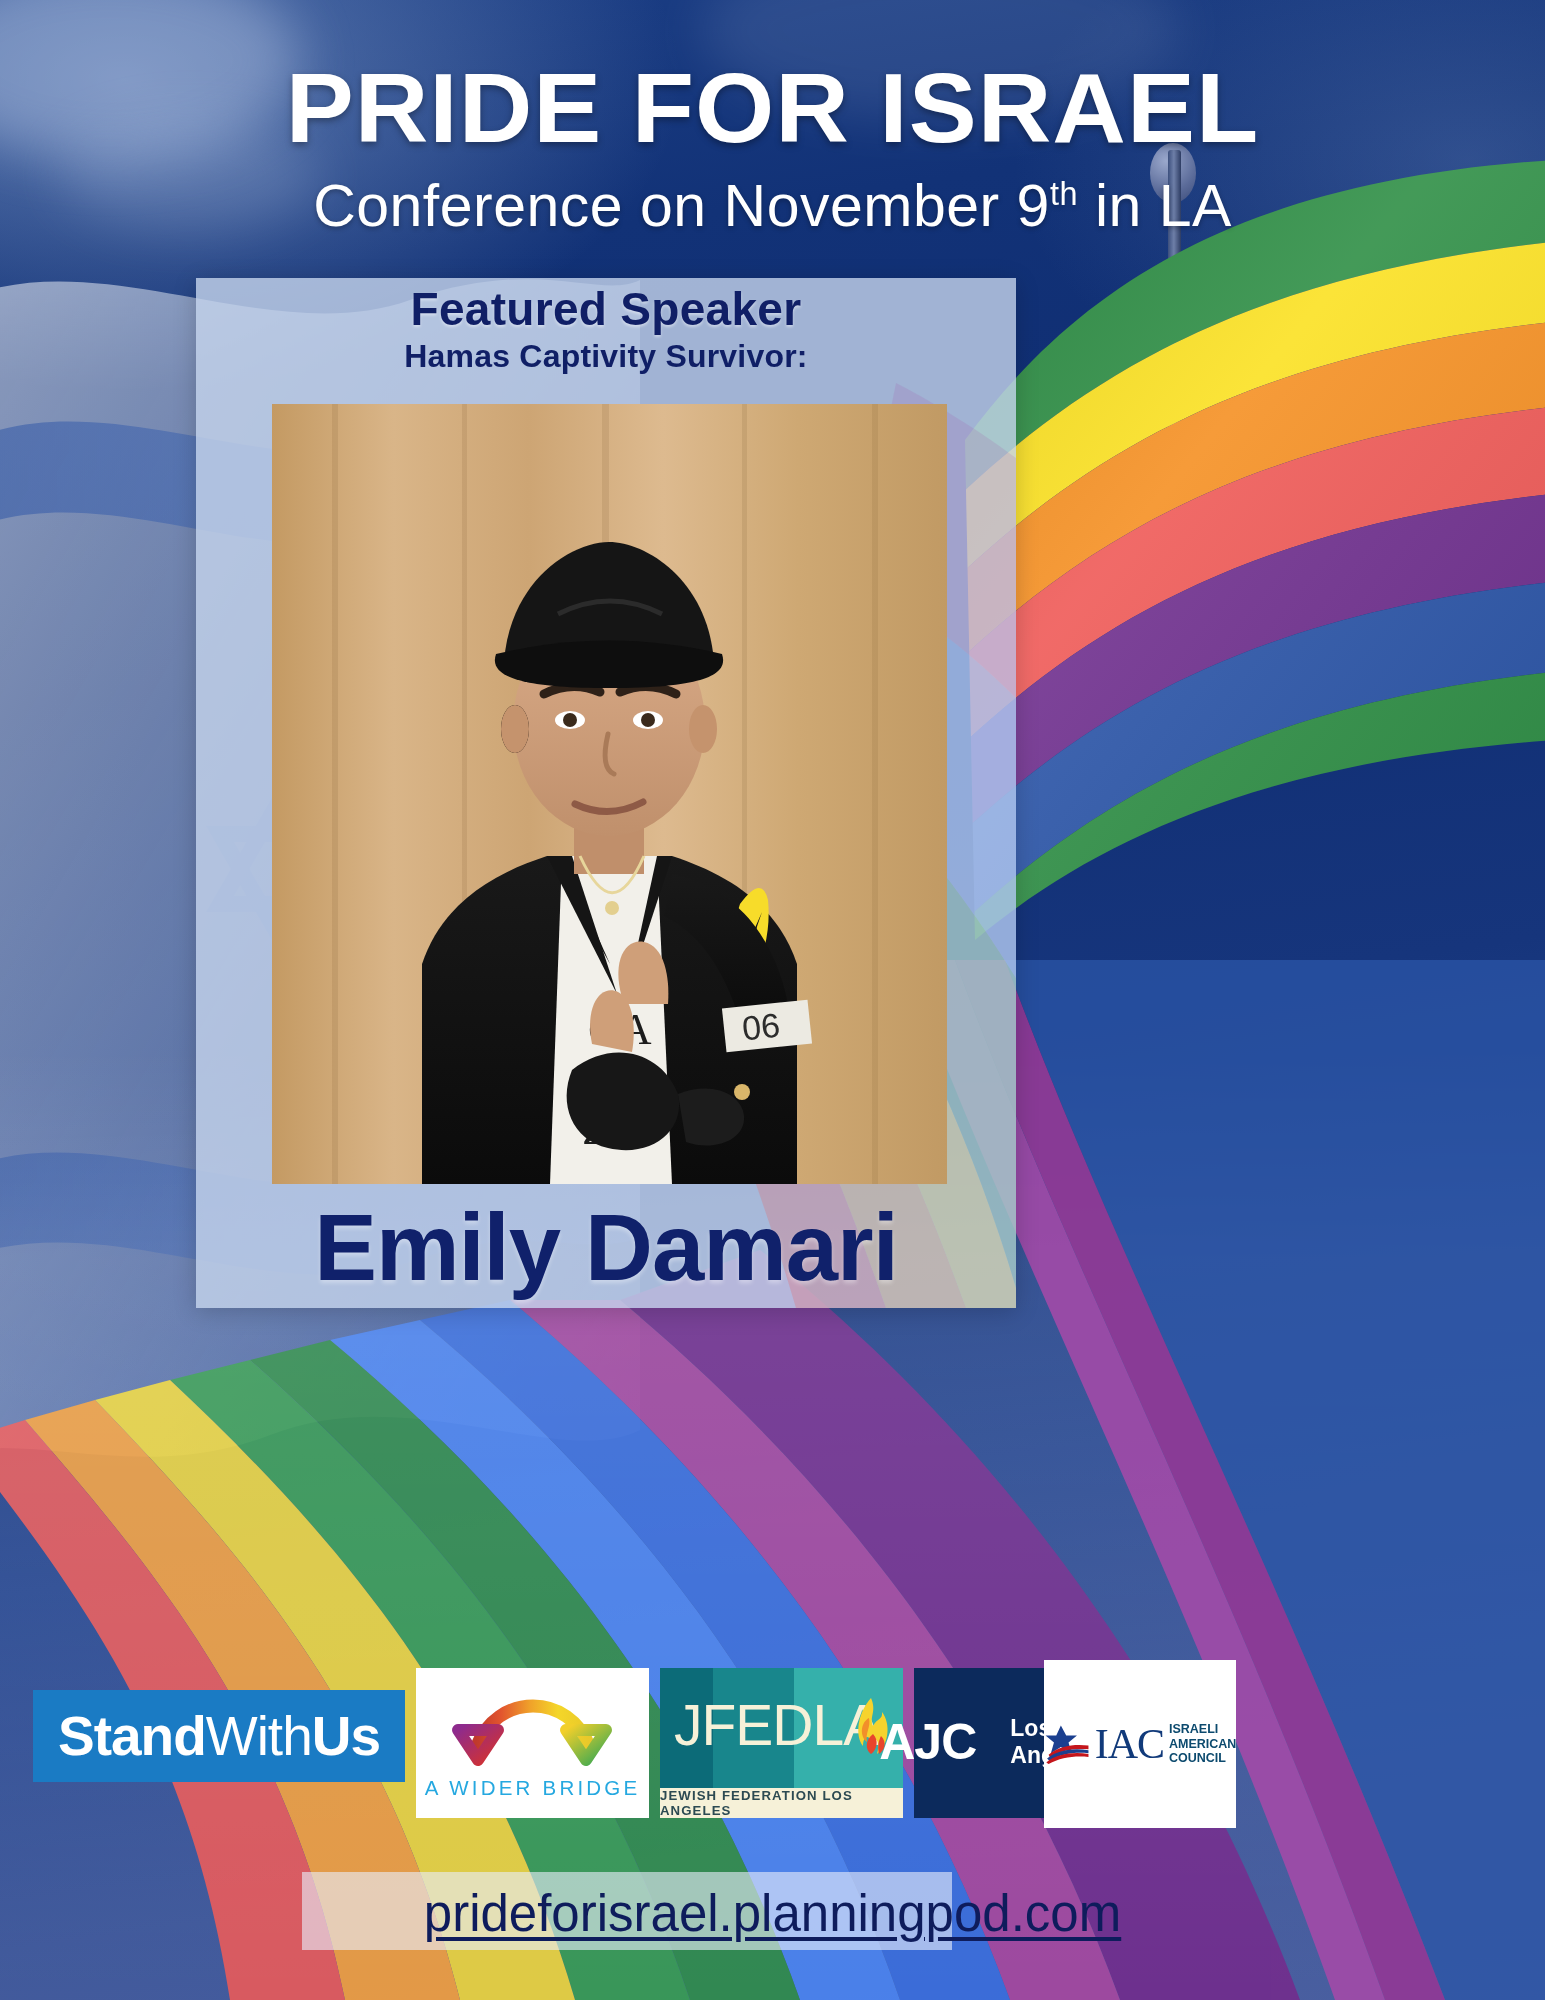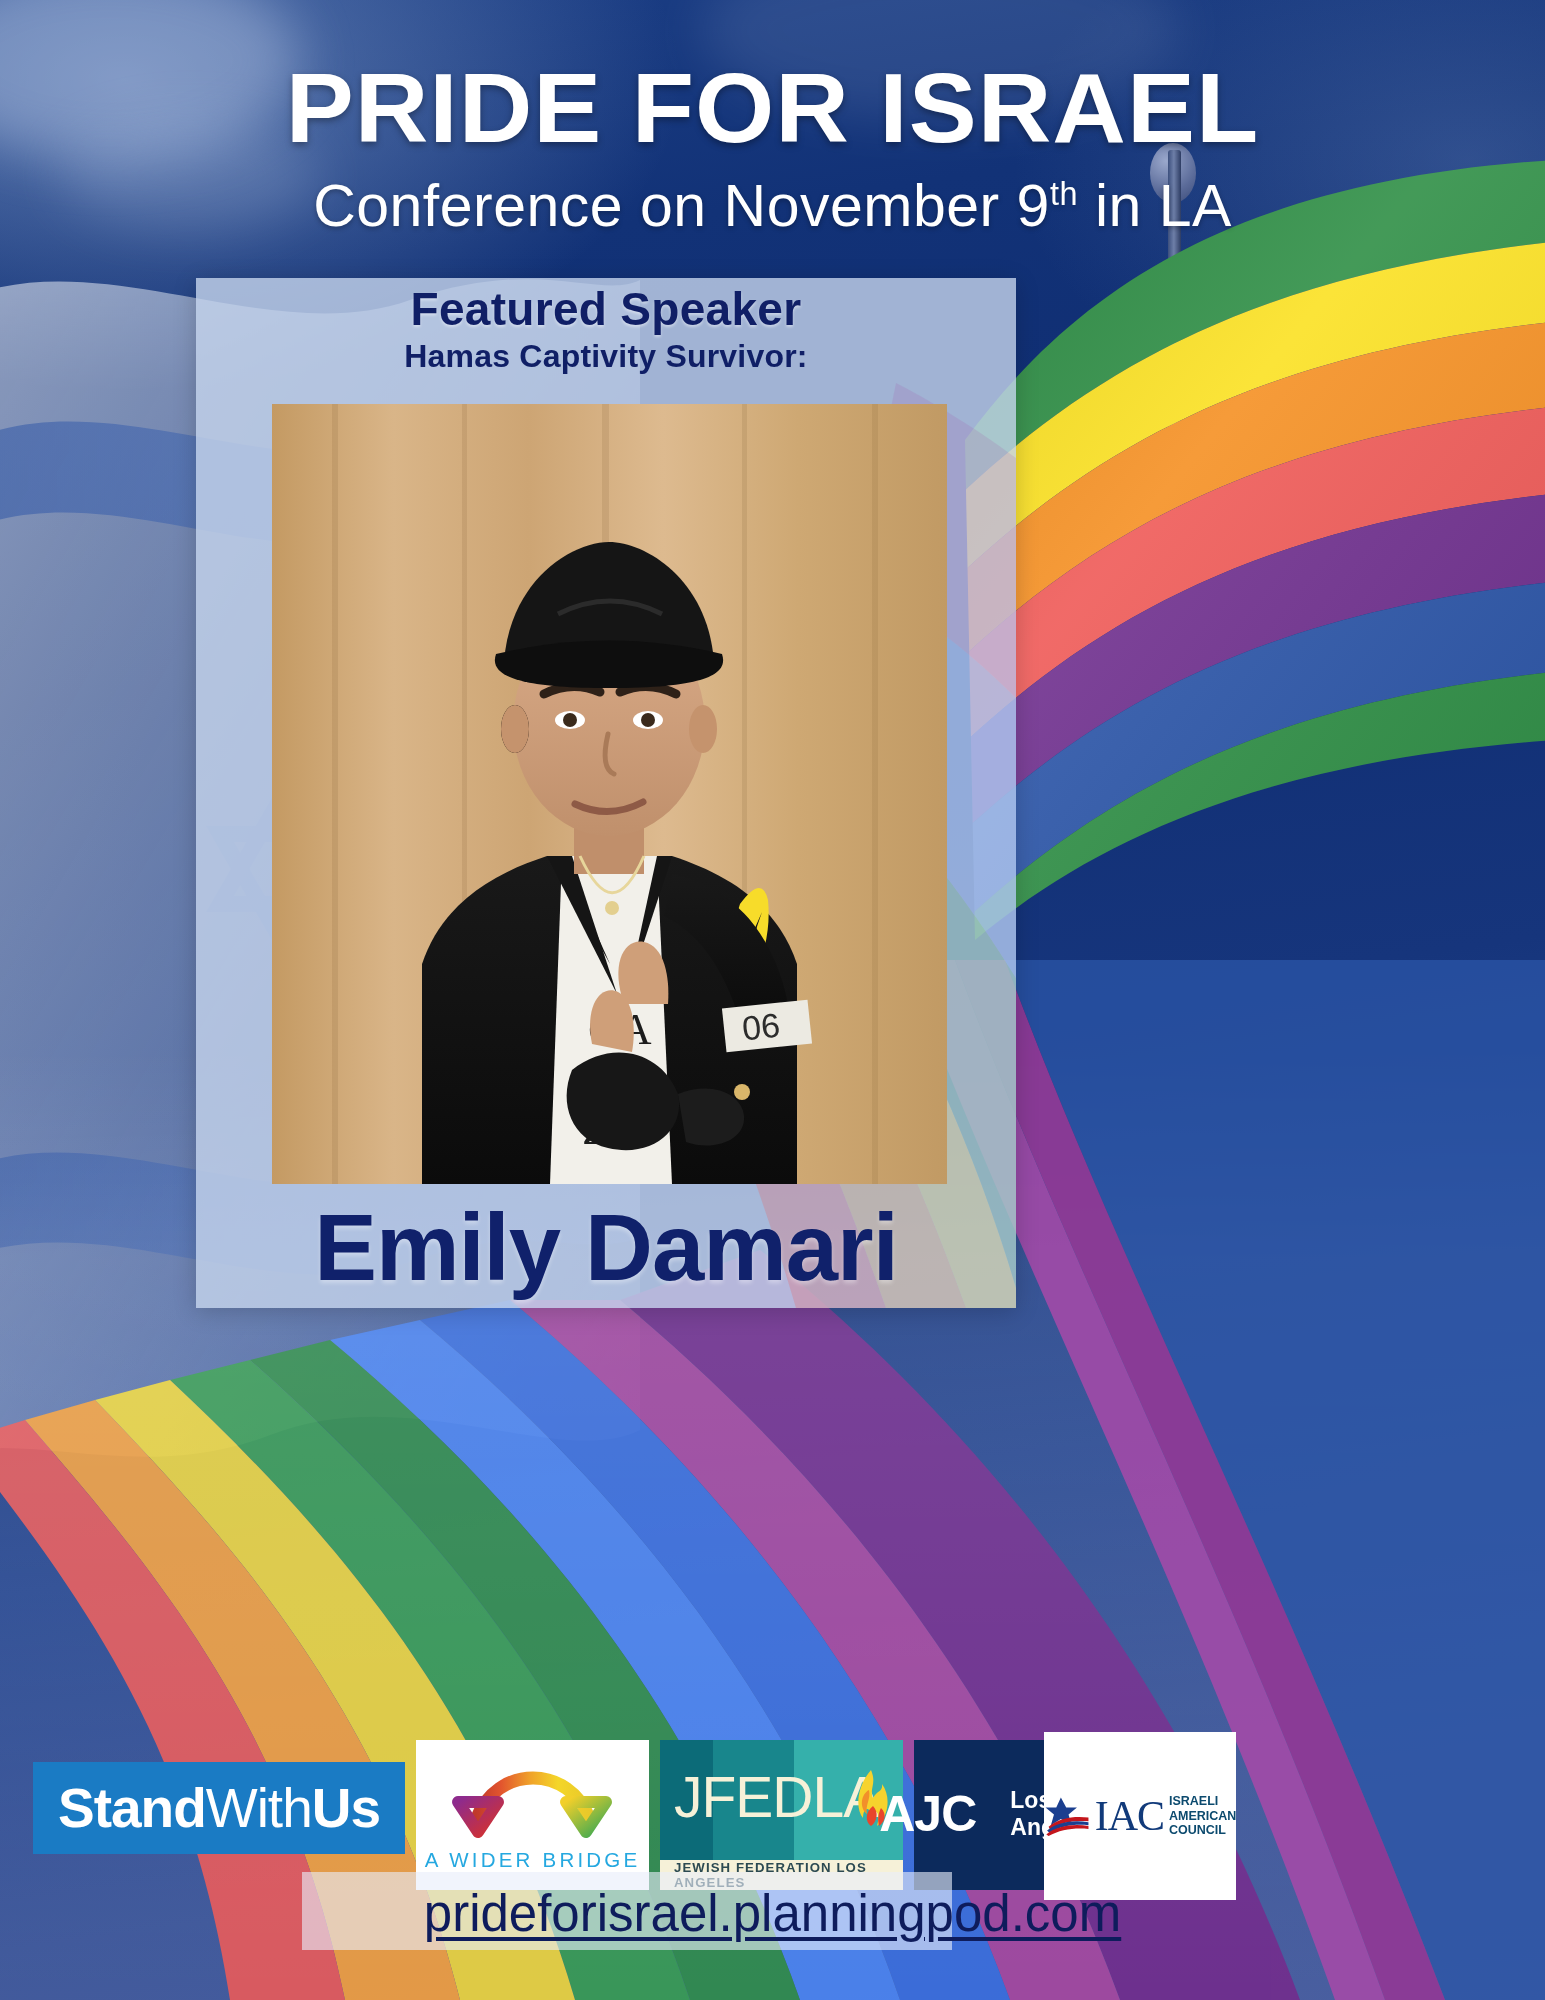--- a/index.html
+++ b/index.html
@@ -97,21 +97,21 @@
   }
   .speaker-name {
     position:absolute; left:0; top:912px; width:100%;
     text-align:center;
     font-size:94px; font-weight:bold; color:#10216b;
     letter-spacing:-1px;
     text-shadow:0 3px 4px rgba(255,255,255,.35);
   }
 
   
-  .logo-row { position:absolute; left:0; top:1720px; width:100%; height:190px; }
+  .logo-row { position:absolute; left:0; top:1648px; width:100%; height:190px; }
 
   .swu-box {
     position:absolute; left:33px; top:42px;
     width:372px; height:92px;
     background:#1a7bc4;
     display:flex; align-items:center; justify-content:center;
   }
   .swu-text { font-size:55px; color:#fff; letter-spacing:-1px; white-space:nowrap; }
   .swu-text .b { font-weight:bold; }
   .swu-text .l { font-weight:300; font-family:"Liberation Sans", sans-serif; }
@@ -143,21 +143,21 @@
   .jfed-bands i:nth-child(3){ background:#35b0ab; }
   .jfed-word {
     position:absolute; left:14px; top:24px;
     font-size:57px; color:#f6f1d8; font-weight:300; letter-spacing:-1px;
     font-family:"Liberation Sans", sans-serif;
   }
   .jfed-sub {
     position:absolute; left:0; bottom:0; width:100%; height:30px;
     background:#f6f1d8; color:#2c4a52;
     font-size:13.2px; letter-spacing:1.1px; font-weight:600;
-    display:flex; align-items:center; justify-content:center;padding-left:14px;
+    display:flex; align-items:center; justify-content:center;
   }
 
   .ajc-box {
     position:absolute; left:914px; top:20px;
     width:175px; height:150px;
     background:#0c2a5c;
     display:flex; flex-direction:row; align-items:center; justify-content:center;
   }
   .ajc-main { font-size:50px; color:#fff; font-weight:bold; letter-spacing:-1px; line-height:.95; margin-left:-24px;}
   .ajc-sub { font-size:23px; color:#fff; font-weight:bold; margin-top:-2px; margin-left:34px; }

